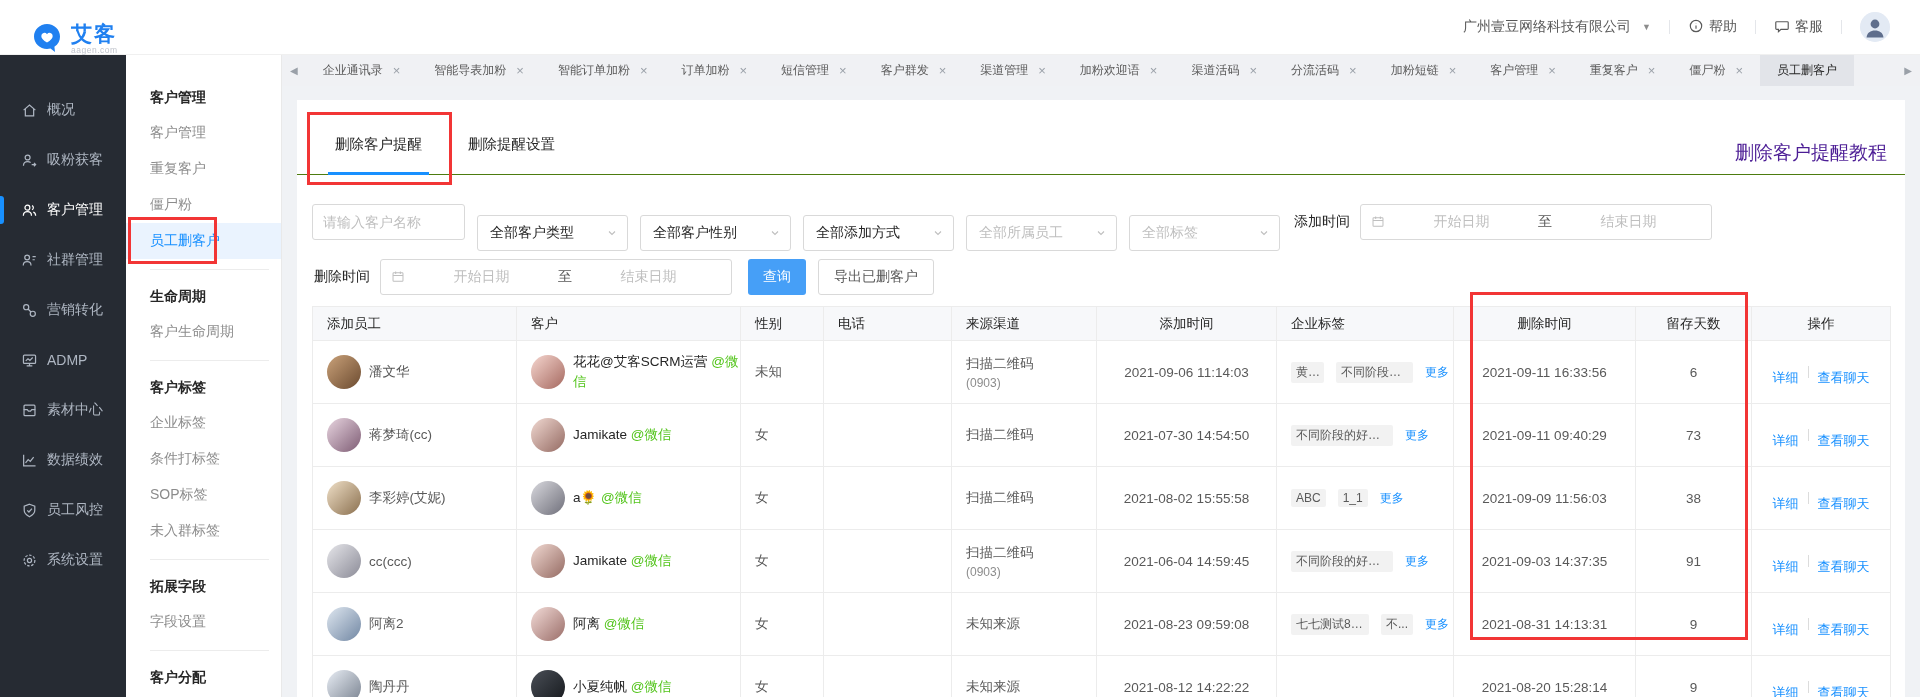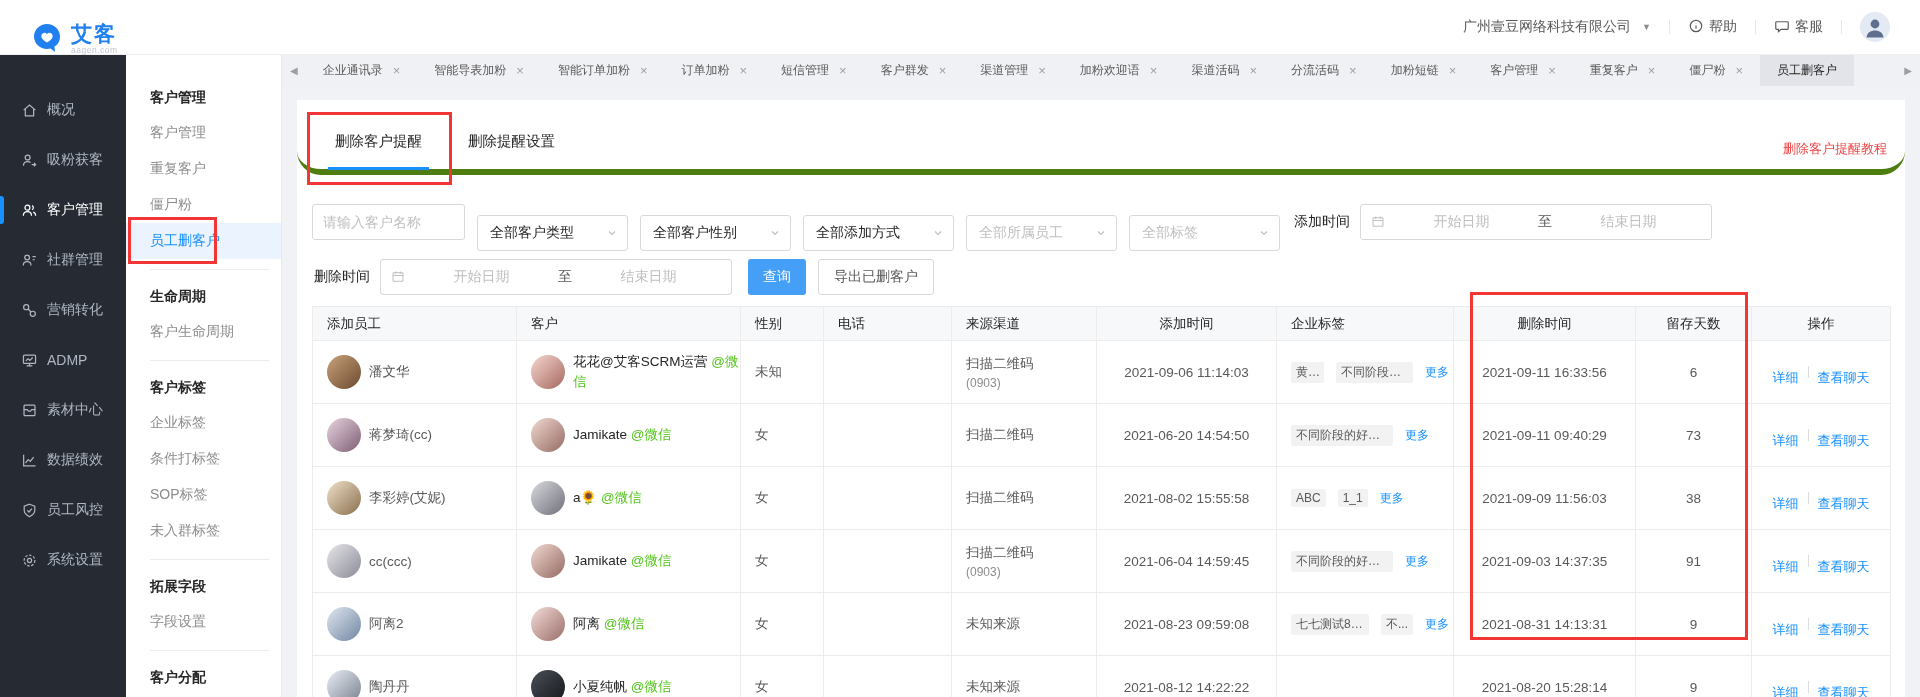--- a/index.html
+++ b/index.html
@@ -36,24 +36,24 @@
   
   .tabbar { position:absolute; left:282px; top:55px; right:0; height:31px; background:#f0f1f4; display:flex; align-items:stretch; font-size:12px; color:#595959; z-index:3; }
   .tb-arrow { display:flex; align-items:center; padding:0 8px; color:#9aa0a8; font-size:10px; cursor:pointer; }
   .tb-tab { display:flex; align-items:center; gap:10px; padding:0 17px; white-space:nowrap; cursor:pointer; }
   .tb-close { color:#9aa0a8; font-size:13px; line-height:1; }
   .tb-tab.active { background:#e2e4e9; color:#262626; }
   .tb-spacer { flex:1; }
 
   
   .panel { position:absolute; left:297px; top:100px; width:1608px; height:597px; background:#fff; z-index:2; }
-  .panel-tabs { position:relative; height:75px; display:flex; align-items:center; padding:14px 16px 0 38px; border-bottom:6px solid #4d7c0f;border-radius:24px; }
+  .panel-tabs { position:relative; height:75px; display:flex; align-items:center; padding:14px 16px 0 38px; border-bottom:1px solid #4d7c0f; }
   .p-tab { position:relative; height:100%; display:flex; align-items:center; margin-right:46px; color:#262626; font-size:14.5px; cursor:pointer; }
   .p-tab.active::after { content:""; position:absolute; left:-7px; right:-7px; bottom:-1px; height:3px; background:#1890ff; }
-  .tutorial-link { position:absolute; right:18px; top:40px; color:#ef4444; font-size:13px; cursor:pointer; }
+  .tutorial-link { position:absolute; right:18px; top:40px; color:#4c1d95; font-size:19px; cursor:pointer; }
   .anno-tab { position:absolute; left:10px; top:12px; width:145px; height:73px; border:3px solid #f23535; pointer-events:none; z-index:20; }
   .anno-cols { position:absolute; left:1173px; top:192px; width:278px; height:348px; border:3px solid #f23535; pointer-events:none; z-index:20; }
 
   
   .filters { padding:17px 15px 0 15px; }
   .f-row { display:flex; align-items:center; margin-bottom:8px; }
   .f-input, .f-select, .f-range { height:36px; border:1px solid #d9d9d9; border-radius:3px; background:#fff; display:flex; align-items:center; }
   .f-input { width:153px; margin-right:12px; padding:0 10px; }
   .f-input input { border:none; outline:none; width:100%; font-size:14px; color:#262626; font-family:inherit; }
   .f-input input::placeholder { color:#bfbfbf; }
@@ -466,21 +466,21 @@
                 <div class="cellflex">
                   <span class="avatar av-c1"></span>
                   <span class="cust-name"><span>Jamikate</span> <span class="wx">@微信</span></span>
                 </div>
               </td>
             <td>女</td>
             <td></td>
             <td>
                 <div>扫描二维码</div>
               </td>
-            <td class="ctr">2021-06-20 14:54:50</td>
+            <td class="ctr">2021-07-30 14:54:50</td>
             <td>
                 <div class="tags">
                   <span class="chip">不同阶段的好友_0...</span>
                   <a class="more">更多</a>
                 </div>
               </td>
             <td class="ctr">2021-09-11 09:40:29</td>
             <td class="ctr">73</td>
             <td class="ctr"><span class="ops">
                   <a>详细</a>

